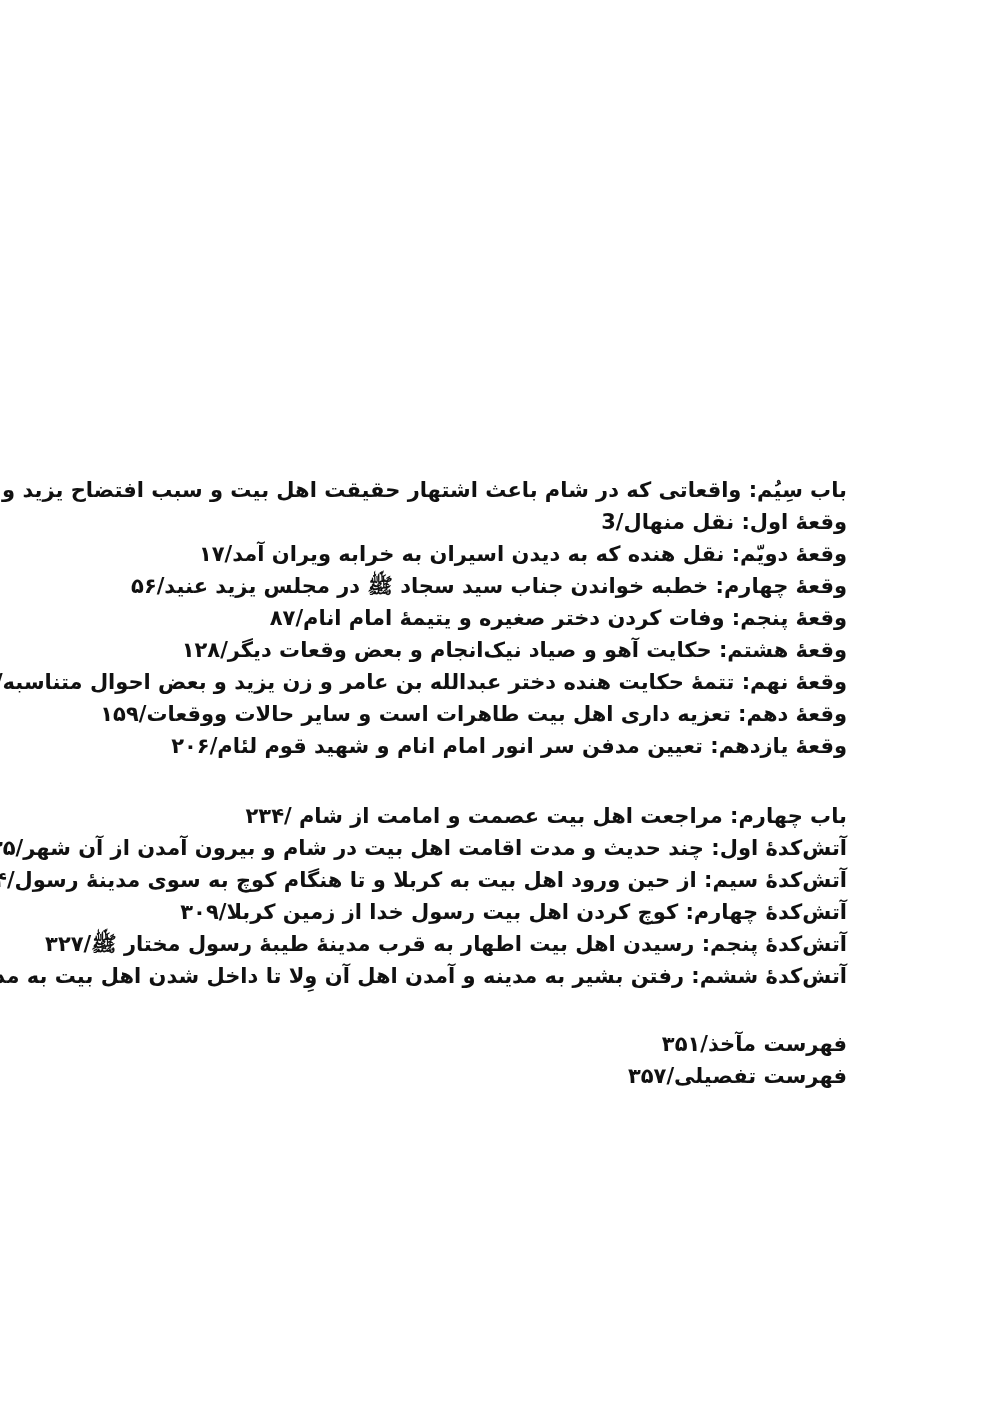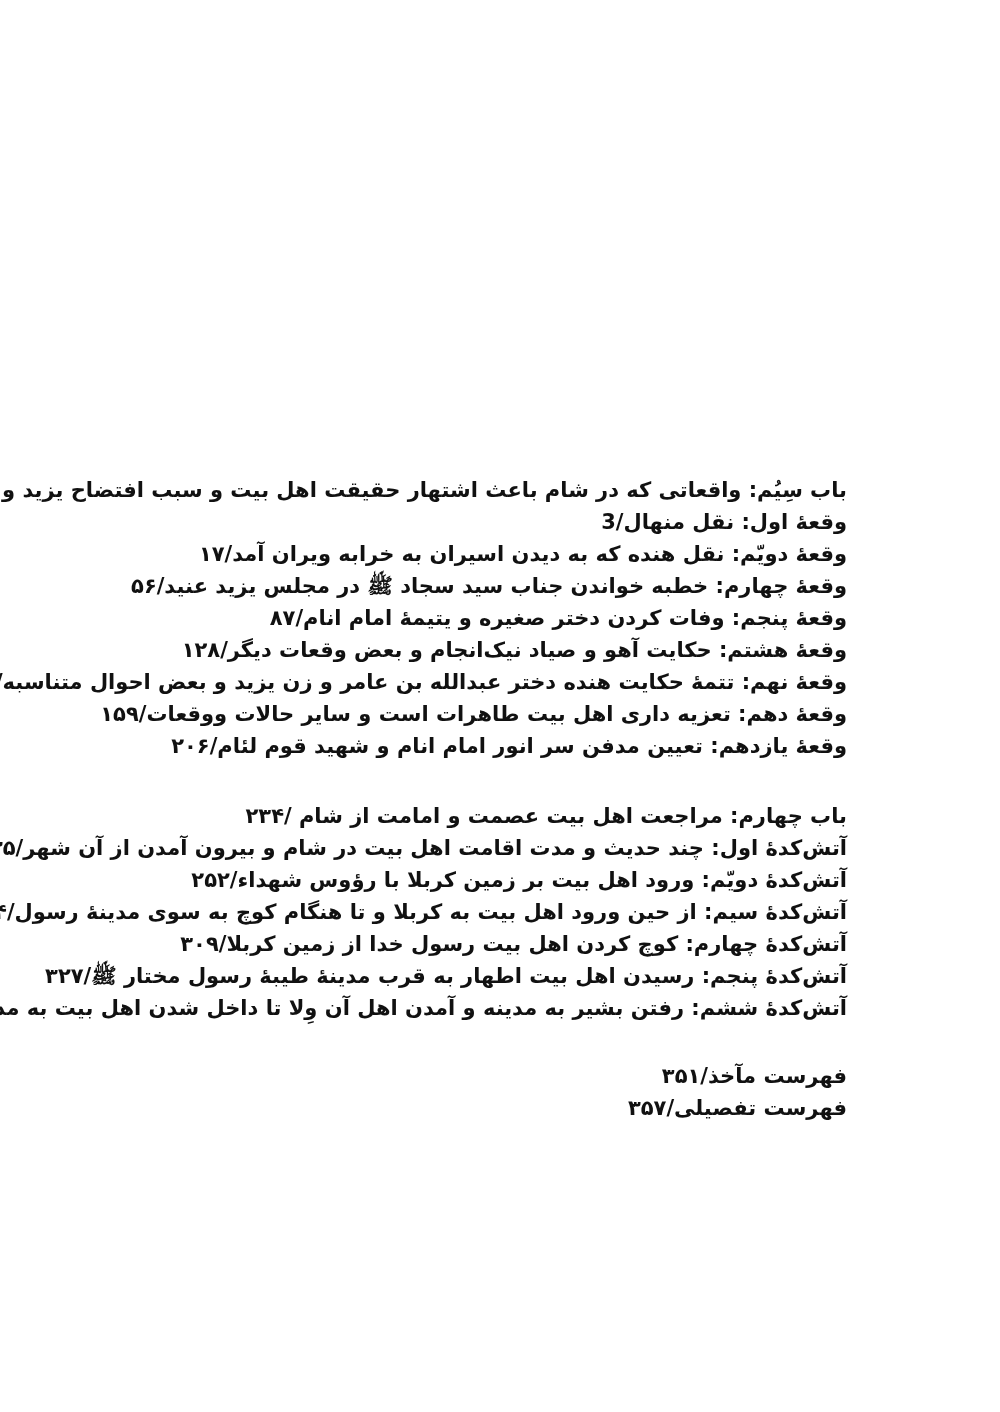--- a/index.html
+++ b/index.html
@@ -22,21 +22,20 @@
     <div class="line">وقعهٔ پنجم: وفات کردن دختر صغیره و یتیمهٔ امام انام/۸۷</div>
     <div class="line">وقعهٔ هشتم: حکایت آهو و صیاد نیک‌انجام و بعض وقعات دیگر/۱۲۸</div>
     <div class="line">وقعهٔ نهم: تتمهٔ حکایت هنده دختر عبدالله بن عامر و زن یزید و بعض احوال متناسبه/۱۴۸</div>
     <div class="line">وقعهٔ دهم: تعزیه داری اهل بیت طاهرات است و سایر حالات ووقعات/۱۵۹</div>
     <div class="line">وقعهٔ یازدهم: تعیین مدفن سر انور امام انام و شهید قوم لئام/۲۰۶</div>
   </div>
   <div class="gap"></div>
   <div>
     <div class="line">باب چهارم: مراجعت اهل بیت عصمت و امامت از شام /۲۳۴</div>
     <div class="line">آتش‌کدهٔ اول: چند حدیث و مدت اقامت اهل بیت در شام و بیرون آمدن از آن شهر/۲۳۵</div>
-    <div class="line">آتش‌کدهٔ دویّم: ورود اهل بیت بر زمین کربلا با رؤوس شهداء/۲۵۲</div>
     <div class="line">آتش‌کدهٔ سیم: از حین ورود اهل بیت به کربلا و تا هنگام کوچ به سوی مدینهٔ رسول/۲۶۴</div>
     <div class="line">آتش‌کدهٔ چهارم: کوچ کردن اهل بیت رسول خدا از زمین کربلا/۳۰۹</div>
     <div class="line">آتش‌کدهٔ پنجم: رسیدن اهل بیت اطهار به قرب مدینهٔ طیبهٔ رسول مختار ﷺ/۳۲۷</div>
     <div class="line">آتش‌کدهٔ ششم: رفتن بشیر به مدینه و آمدن اهل آن وِلا تا داخل شدن اهل بیت به مدینه/۳۳۵</div>
   </div>
   <div class="gap2"></div>
   <div>
     <div class="line">فهرست مآخذ/۳۵۱</div>
     <div class="line">فهرست تفصیلی/۳۵۷</div>
   </div>

